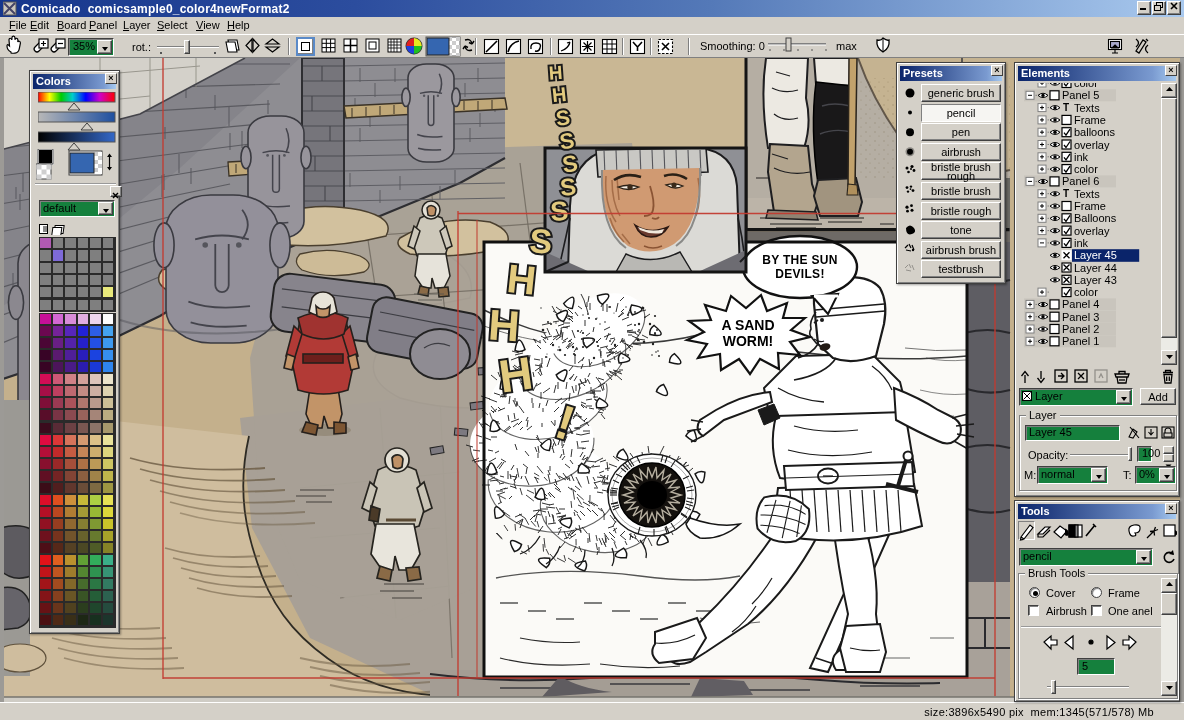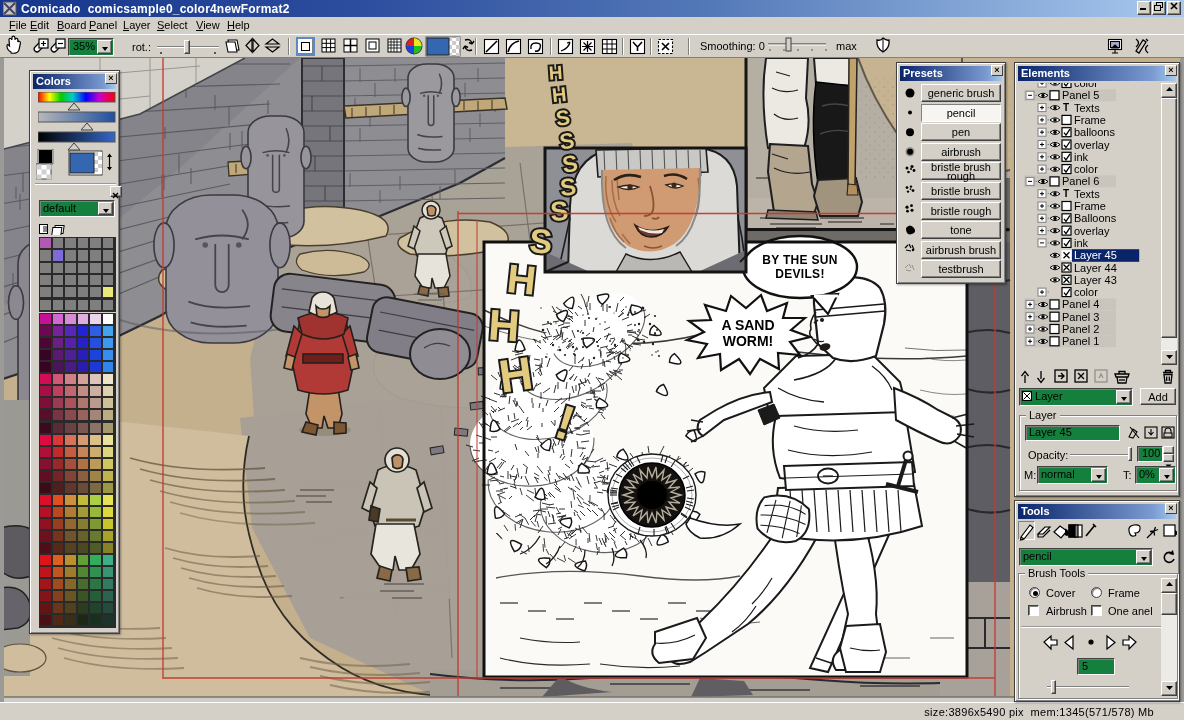--- a/index.html
+++ b/index.html
@@ -2121,21 +2121,21 @@
             <path d="M6,4 v5 M3.5,7 L6,10 L8.5,7"></path>
           </g>
       <g transform="translate(34,0)">
             <rect x="0" y="2" width="12" height="11"></rect>
             <path d="M3,8 v-2 a3,3 0 0 1 6,0 v2 M2,8 h8 v4 h-8 z"></path>
           </g>
     </svg>
     <div class="lbl" style="left:8px;top:33px">Opacity:</div>
     <div class="hsl" style="left:50px;top:38px;width:62px"></div>
     <div class="hthumb" style="left:108px;top:31px;width:4px"></div>
-    <div class="field abs" style="left:117px;top:30px;width:26px;height:16px;padding:0 4px">100</div>
+    <div class="field abs" style="left:117px;top:30px;width:15px;height:16px;padding:0 4px">100</div>
     <div class="btn3d abs" style="left:143px;top:30px;width:11px;height:8px"><svg width="9" height="6">
             <path d="M4.5,1 l3,3.5 h-6 z"></path>
           </svg></div>
     <div class="btn3d abs" style="left:143px;top:38px;width:11px;height:8px"><svg width="9" height="6">
             <path d="M4.5,5 l3,-3.5 h-6 z"></path>
           </svg></div>
     <div class="lbl" style="left:4px;top:53px">M:</div>
     <div class="field abs" style="left:17px;top:50px;width:71px;height:18px;padding:1px 3px">normal<div class="dropbtn"></div></div>
     <div class="lbl" style="left:103px;top:53px">T:</div>
     <div class="field abs" style="left:115px;top:50px;width:41px;height:18px;padding:1px 3px">0%<div class="dropbtn"></div></div>

